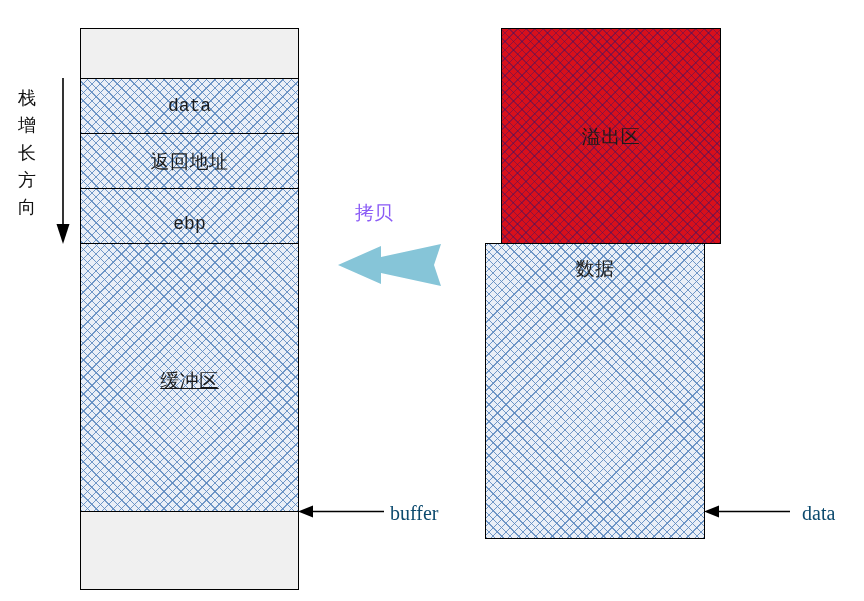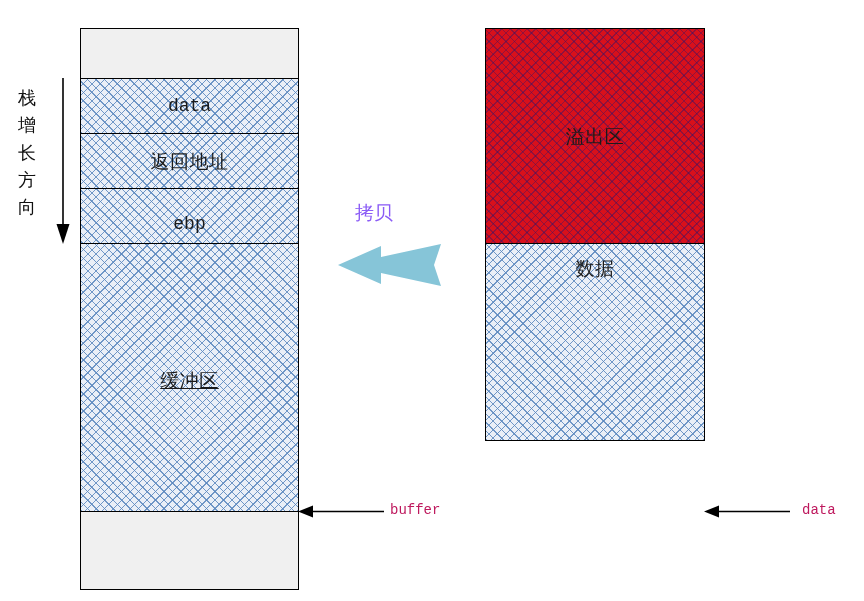--- a/index.html
+++ b/index.html
@@ -57,20 +57,21 @@
   
   .fill-red {
     background-color: #d8101b;
     background-image:
       repeating-linear-gradient(45deg,
         rgba(40,20,110,0.40) 0px, rgba(40,20,110,0.40) 1.1px,
         rgba(0,0,0,0) 1.1px, rgba(0,0,0,0) 6px),
       repeating-linear-gradient(-45deg,
         rgba(40,20,110,0.40) 0px, rgba(40,20,110,0.40) 1.1px,
         rgba(0,0,0,0) 1.1px, rgba(0,0,0,0) 6px);
+    margin-left: 16px;
   }
 
   .cell-label {
     position: relative;
     z-index: 2;
     color: #1a1a1a;
     font-size: 19px;
     line-height: 1;
     letter-spacing: 0.5px;
     white-space: nowrap;
@@ -95,23 +96,23 @@
     font-size: 18px;
     line-height: 1.52;
     color: #111111;
     text-align: center;
     white-space: pre-line;
   }
 
   
   .pointer-label {
     position: absolute;
-    font-family: Liberation Mono, monospace;
-    font-size: 14px;
-    color: #be185d;
+    font-family: Liberation Serif, serif;
+    font-size: 20px;
+    color: #0c4a6e;
     white-space: nowrap;
   }
 
   
   #copy-caption {
     position: absolute;
     left: 355px;
     top: 200px;
     font-family: "DejaVu Sans", "Liberation Sans", sans-serif;
     font-size: 19px;
@@ -170,21 +171,21 @@
   <div id="copy-caption">拷贝</div>
 
   <svg class="abs" style="left:336px; top:243px;" width="110" height="44">
     <polygon points="2,22  45,3  45,14  105,1  98,22  105,43  45,30  45,41" fill="#86c5d8"></polygon>
   </svg>
 
   <div class="cell fill-red" style="left:485px; top:28px; width:220px; height:216px;">
     <span class="cell-label cjk">溢出区</span>
   </div>
 
-  <div class="cell fill-hatch" style="left:485px; top:243px; width:220px; height:198px;">
+  <div class="cell fill-hatch" style="left:485px; top:243px; width:220px; height:296px;">
     <span class="cell-label cjk" style="position:absolute; top:15px;">数据</span>
   </div>
 
   <svg class="abs" style="left:702px; top:502px;" width="92" height="20">
     <line x1="88" y1="9.5" x2="13" y2="9.5" stroke="#000000" stroke-width="1.4"></line>
     <polygon points="2,9.5 17,3.5 17,15.5" fill="#000000"></polygon>
   </svg>
   <div class="pointer-label" style="left:802px; top:502px;">data</div>
 
 </div>

